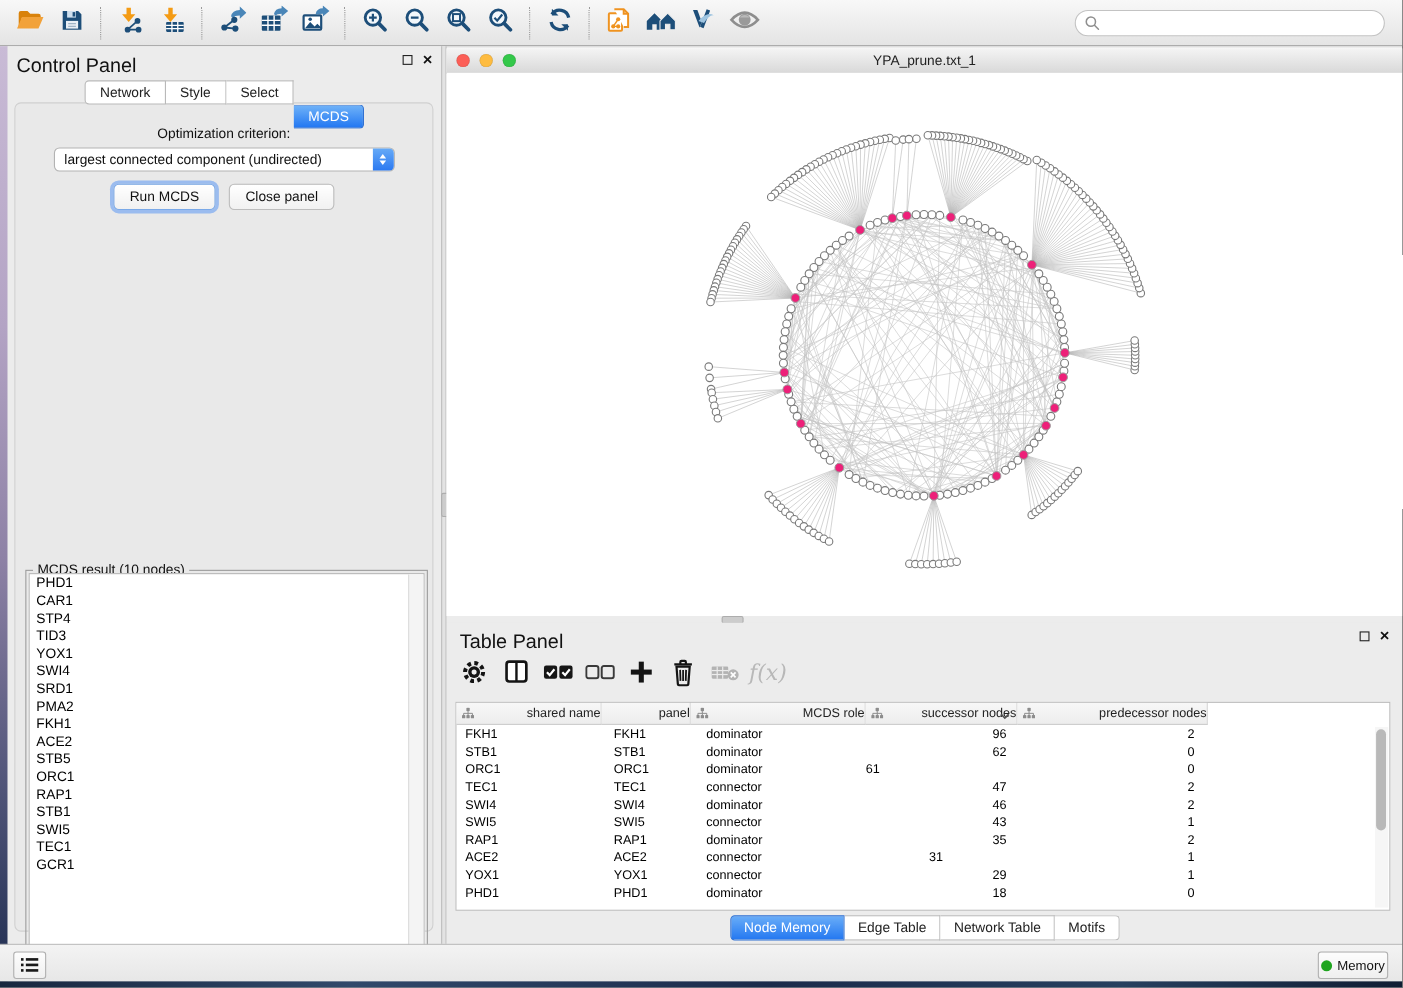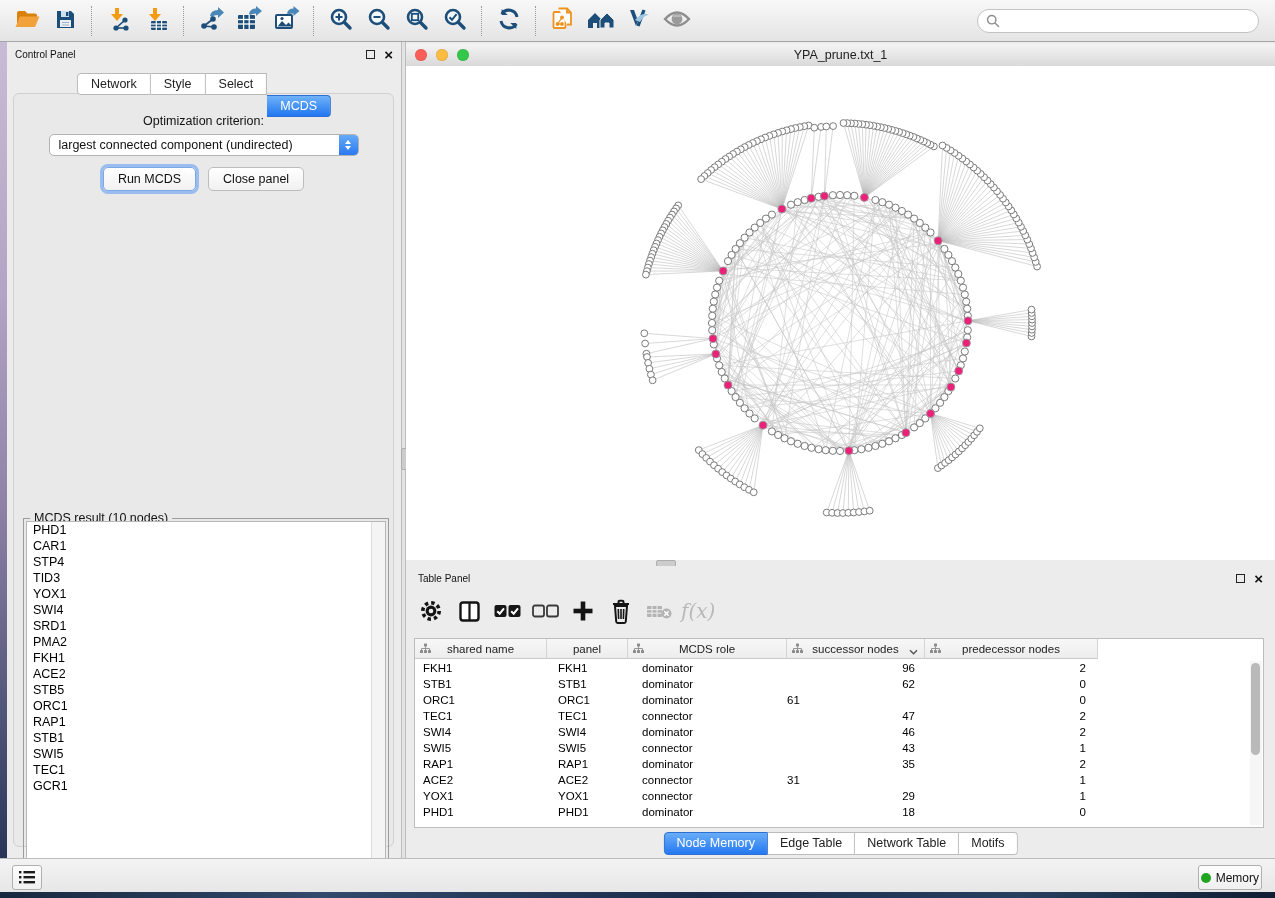--- a/index.html
+++ b/index.html
@@ -19,21 +19,21 @@
 
   
   #desk-left{left:0;top:42px;width:7px;height:850px;
              background:linear-gradient(#c9bbd6,#b3a3c4 30%,#8d81a5 55%,#4e5377 80%,#1f2d50);}
   #desk-bottom{left:0;top:892px;width:1275px;height:6px;
              background:linear-gradient(90deg,#18273f,#31496b 25%,#1b2b4b 55%,#27405f 80%,#101d33);}
 
   
   #control-panel{left:7px;top:42px;width:394px;height:816px;background:#ececec;}
   .panel-titlebar{position:absolute;left:0;top:0;right:0;height:28px;}
-  .panel-title{position:absolute;left:8px;top:7px;font-size:10px;color:#111;}
+  .panel-title{position:absolute;left:8px;top:7px;font-size:18px;color:#111;}
   .win-btns{position:absolute;right:8px;top:7px;display:flex;gap:9px;align-items:center;}
   .float-ico{width:9px;height:9px;border:1.5px solid #222;display:inline-block;box-sizing:border-box;}
   .close-ico{font-size:15px;font-weight:bold;line-height:11px;color:#111;}
 
   #cp-tabs{position:absolute;left:50%;top:31px;transform:translateX(-50%);display:flex;z-index:3;}
   .cp-tab{height:20px;line-height:20px;padding:0 13px;font-size:12.5px;background:#fff;
           border:1px solid #b9b9b9;border-left:none;color:#222;}
   .cp-tab:first-child{border-left:1px solid #b9b9b9;border-radius:4px 0 0 4px;}
   .cp-tab:last-child{border-radius:0 4px 4px 0;margin-top:22px;}
   .cp-tab.active{background:linear-gradient(#6fb2f8,#2277f2);border-color:#2d6fd2;color:#fff;}
@@ -79,21 +79,21 @@
   #split-h-handle{position:absolute;left:250px;top:0px;width:18px;height:5px;background:#cccccc;
                   border:1px solid #adadad;border-radius:2px;}
 
   
   #table-panel{left:406px;top:566px;width:869px;height:292px;background:#ececec;}
   #tp-toolbar{position:absolute;left:8px;top:26px;height:42px;display:flex;align-items:center;gap:4px;}
   .tp-btn{width:34px;height:34px;display:flex;align-items:center;justify-content:center;}
   #tp-table{position:absolute;left:8px;top:72px;width:850px;height:190px;background:#fff;border:1px solid #bdbdbd;box-sizing:border-box;}
   #tp-header{position:absolute;left:0;top:0;height:21px;display:flex;}
   .th-cell{position:relative;height:20px;background:linear-gradient(#f7f7f7,#ededed);border-right:1px solid #d4d4d4;
-           border-bottom:1px solid #c9c9c9;box-sizing:border-box;display:flex;align-items:center;justify-content:center;
+           border-bottom:1px solid #c9c9c9;box-sizing:border-box;display:flex;align-items:center;justify-content:flex-end;
            font-size:11.5px;color:#222;}
   .th-icon{position:absolute;left:5px;top:4px;}
   .th-sort{position:absolute;right:6px;top:6px;}
   #tp-rows{position:absolute;left:0;top:21px;right:14px;}
   .t-row{display:flex;height:16px;align-items:center;}
   .t-cell{font-size:11.5px;color:#000;box-sizing:border-box;white-space:nowrap;overflow:hidden;}
   #tp-scroll{position:absolute;right:1px;top:22px;bottom:2px;width:12px;background:#f6f6f6;}
   #tp-thumb{position:absolute;left:1px;top:2px;width:9px;height:92px;background:#b9b9b9;border-radius:5px;}
 
   #tp-tabs{position:absolute;left:50%;transform:translateX(-50%);top:266px;display:flex;}
@@ -1246,21 +1246,21 @@
             <div class="t-cell" style="width: 132px; text-align: left; padding-left: 8px;">RAP1</div>
             <div class="t-cell" style="width: 81px; text-align: left; padding-left: 11px;">RAP1</div>
             <div class="t-cell" style="width: 159px; text-align: left; padding-left: 14px;">dominator</div>
             <div class="t-cell" style="width: 138px; text-align: right; padding-right: 10px;">35</div>
             <div class="t-cell" style="width: 173px; text-align: right; padding-right: 12px;">2</div>
           </div>
           <div class="t-row">
             <div class="t-cell" style="width: 132px; text-align: left; padding-left: 8px;">ACE2</div>
             <div class="t-cell" style="width: 81px; text-align: left; padding-left: 11px;">ACE2</div>
             <div class="t-cell" style="width: 159px; text-align: left; padding-left: 14px;">connector</div>
-            <div class="t-cell" style="width: 138px; text-align: left; padding-right: 10px;">31</div>
+            <div class="t-cell" style="width: 138px; text-align: center; padding-right: 10px;">31</div>
             <div class="t-cell" style="width: 173px; text-align: right; padding-right: 12px;">1</div>
           </div>
           <div class="t-row">
             <div class="t-cell" style="width: 132px; text-align: left; padding-left: 8px;">YOX1</div>
             <div class="t-cell" style="width: 81px; text-align: left; padding-left: 11px;">YOX1</div>
             <div class="t-cell" style="width: 159px; text-align: left; padding-left: 14px;">connector</div>
             <div class="t-cell" style="width: 138px; text-align: right; padding-right: 10px;">29</div>
             <div class="t-cell" style="width: 173px; text-align: right; padding-right: 12px;">1</div>
           </div>
           <div class="t-row">

